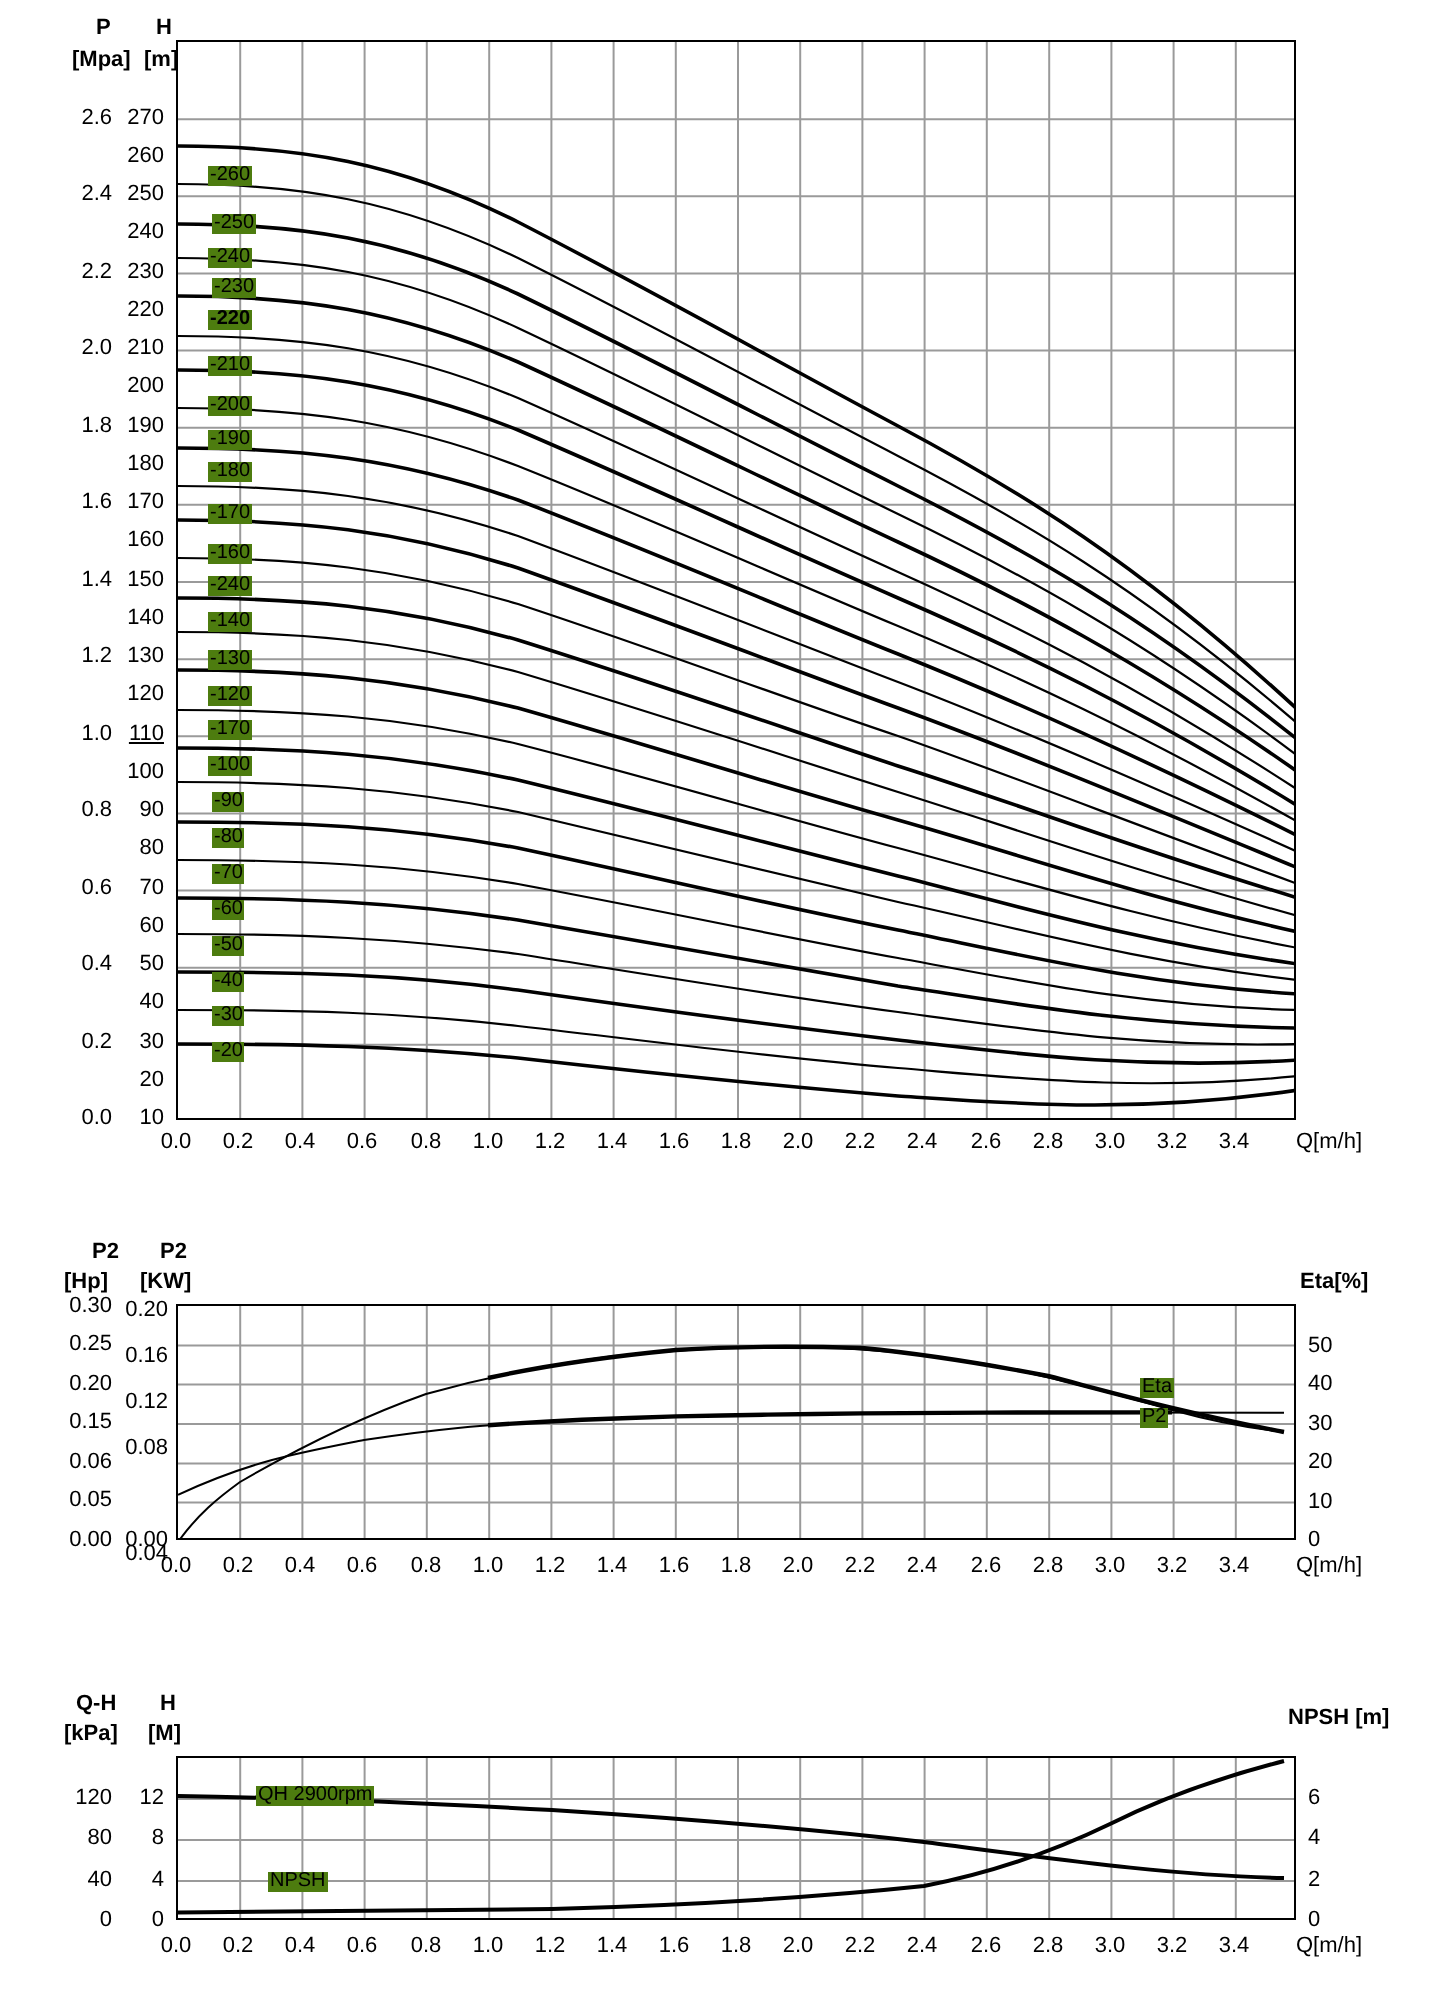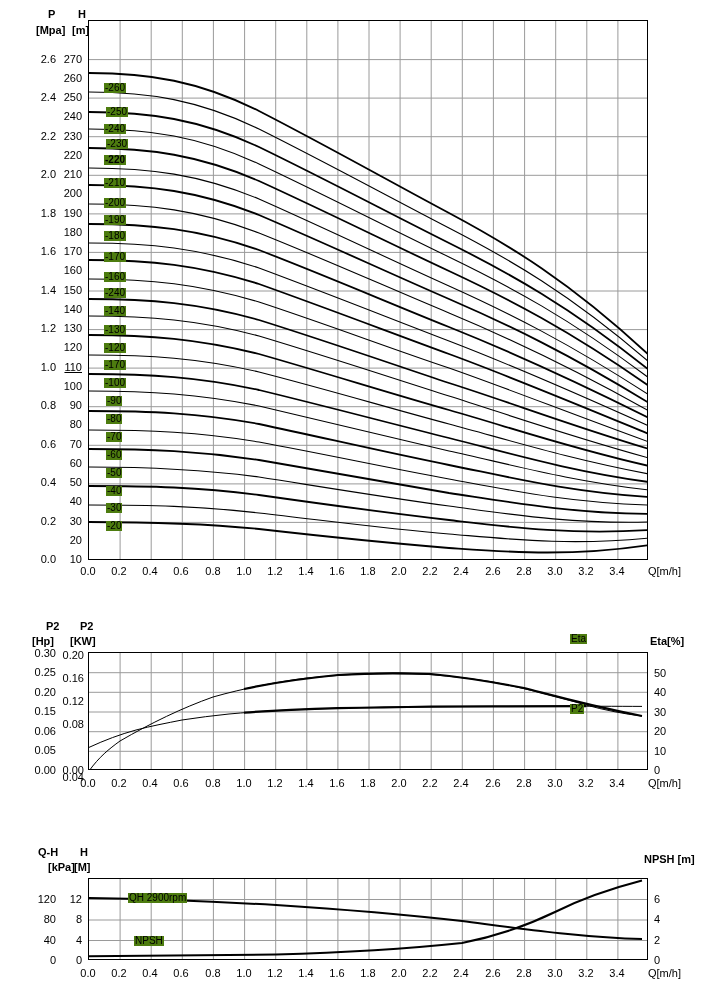--- a/index.html
+++ b/index.html
@@ -276,21 +276,21 @@
   <div class="tick" style="left:44px;top:673px;width:40px;">0.16</div>
   <div class="tick" style="left:44px;top:650px;width:40px;">0.20</div>
 
   <div class="lbl" style="left:654px;top:765px;">0</div>
   <div class="lbl" style="left:654px;top:746px;">10</div>
   <div class="lbl" style="left:654px;top:726px;">20</div>
   <div class="lbl" style="left:654px;top:707px;">30</div>
   <div class="lbl" style="left:654px;top:687px;">40</div>
   <div class="lbl" style="left:654px;top:668px;">50</div>
 
-  <div class="curvelabel" style="left:570px;top:634px;">Eta</div>
+  <div class="curvelabel" style="left:570px;top:689px;">Eta</div>
   <div class="curvelabel" style="left:570px;top:704px;">P2</div>
 
   <div class="tickc" style="left:73px;top:778px;width:30px;">0.0</div>
   <div class="tickc" style="left:104px;top:778px;width:30px;">0.2</div>
   <div class="tickc" style="left:135px;top:778px;width:30px;">0.4</div>
   <div class="tickc" style="left:166px;top:778px;width:30px;">0.6</div>
   <div class="tickc" style="left:198px;top:778px;width:30px;">0.8</div>
   <div class="tickc" style="left:229px;top:778px;width:30px;">1.0</div>
   <div class="tickc" style="left:260px;top:778px;width:30px;">1.2</div>
   <div class="tickc" style="left:291px;top:778px;width:30px;">1.4</div>
@@ -301,21 +301,21 @@
   <div class="tickc" style="left:446px;top:778px;width:30px;">2.4</div>
   <div class="tickc" style="left:478px;top:778px;width:30px;">2.6</div>
   <div class="tickc" style="left:509px;top:778px;width:30px;">2.8</div>
   <div class="tickc" style="left:540px;top:778px;width:30px;">3.0</div>
   <div class="tickc" style="left:571px;top:778px;width:30px;">3.2</div>
   <div class="tickc" style="left:602px;top:778px;width:30px;">3.4</div>
   <div class="lbl b" style="left:648px;top:778px;">Q[m/h]</div>
 
   <div class="axname" style="left:38px;top:846px;">Q-H</div>
   <div class="axname" style="left:80px;top:846px;">H</div>
-  <div class="axname" style="left:32px;top:861px;margin-left:16px;">[kPa]</div>
+  <div class="axname" style="left:32px;top:861px;">[kPa]</div>
   <div class="axname" style="left:74px;top:861px;">[M]</div>
   <div class="axname" style="left:644px;top:853px;">NPSH [m]</div>
 
   <div class="plot" id="chart3">
     <svg width="560" height="82" viewBox="0 0 560 82">
       <g stroke="#9a9a9a" stroke-width="1">
         <line x1="31.1" y1="0" x2="31.1" y2="82"></line>
         <line x1="62.2" y1="0" x2="62.2" y2="82"></line>
         <line x1="93.3" y1="0" x2="93.3" y2="82"></line>
         <line x1="124.4" y1="0" x2="124.4" y2="82"></line>

